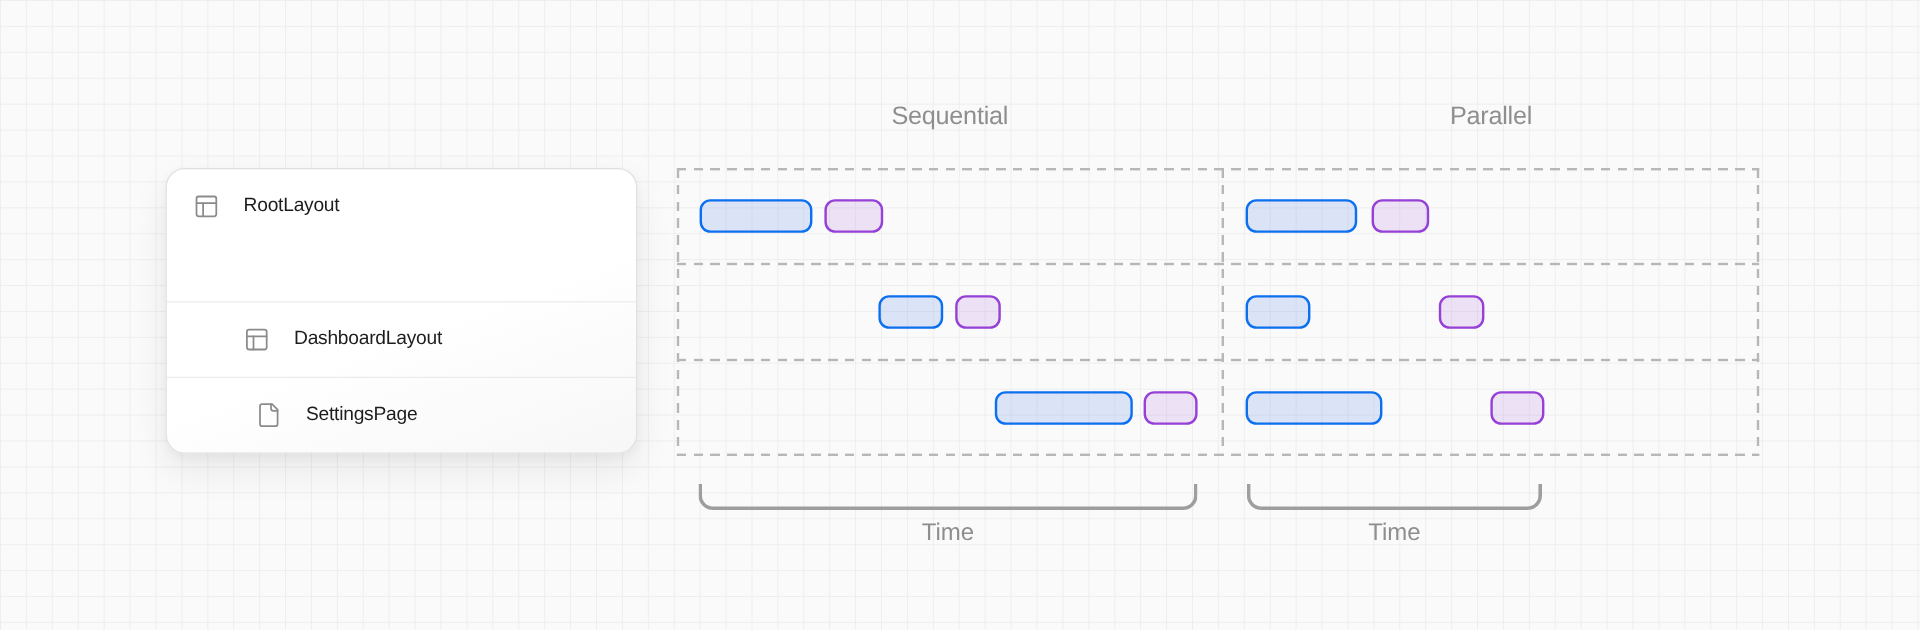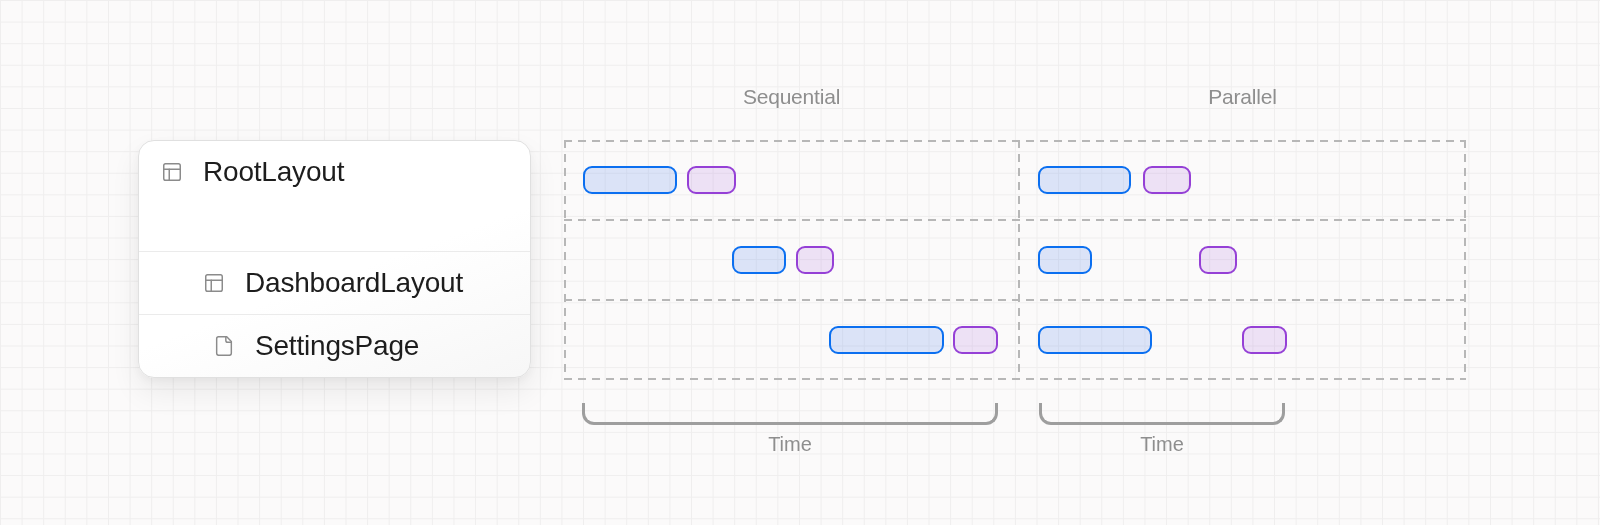--- a/index.html
+++ b/index.html
@@ -22,21 +22,21 @@
     border:1px solid #e0e0e0; border-radius:16px;
     box-shadow:0 14px 30px rgba(0,0,0,.07), 0 3px 8px rgba(0,0,0,.04);
     display:flex; flex-direction:column; overflow:hidden;
   }
   .tree-row{
     flex:1; display:flex; align-items:center; gap:20px;
   }
   .tree-row + .tree-row{ border-top:1px solid #ebebeb; }
   .tree-row .icon{ width:22px; height:22px; flex:0 0 22px; display:block; }
   .tree-row .icon svg{ width:22px; height:22px; stroke:#8b8b8b; fill:none; stroke-width:1.6; stroke-linecap:round; stroke-linejoin:round; }
-  .tree-label{ font-size:28px; letter-spacing:-0.2px; color:var(--card-text,#1d1d1d); white-space:nowrap; }
+  .tree-label{ font-size:16px; letter-spacing:-0.2px; color:var(--card-text,#1d1d1d); white-space:nowrap; }
 
   
   .diagram{ position:absolute; left:564px; top:140px; width:902px; height:240px; }
 
   .dash-h{ position:absolute; height:2px;
     background:repeating-linear-gradient(90deg, var(--dash,#b7b7b7) 0 8px, transparent 8px 14px); }
   .dash-v{ position:absolute; width:2px;
     background:repeating-linear-gradient(180deg, var(--dash,#b7b7b7) 0 8px, transparent 8px 14px); }
   .edge-top{ left:0; right:0; top:0; }
   .edge-bottom{ left:0; right:0; bottom:0; }

